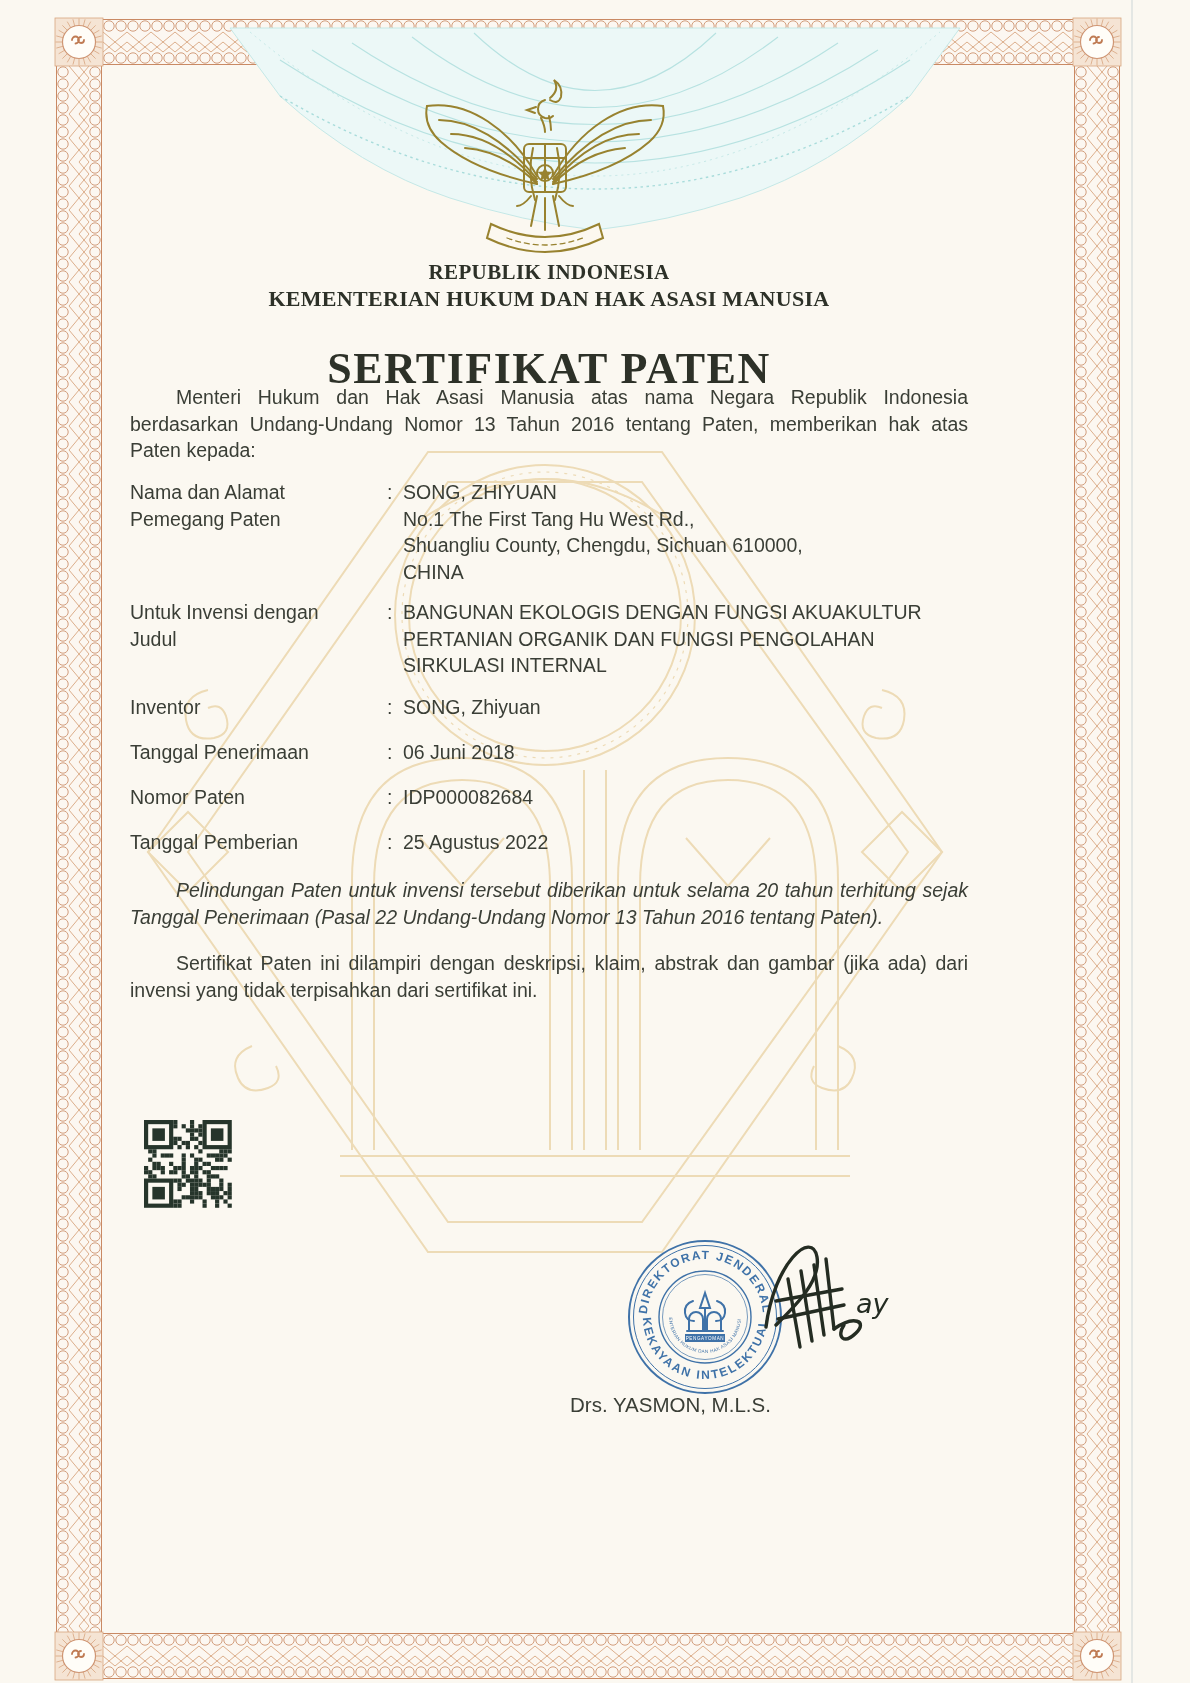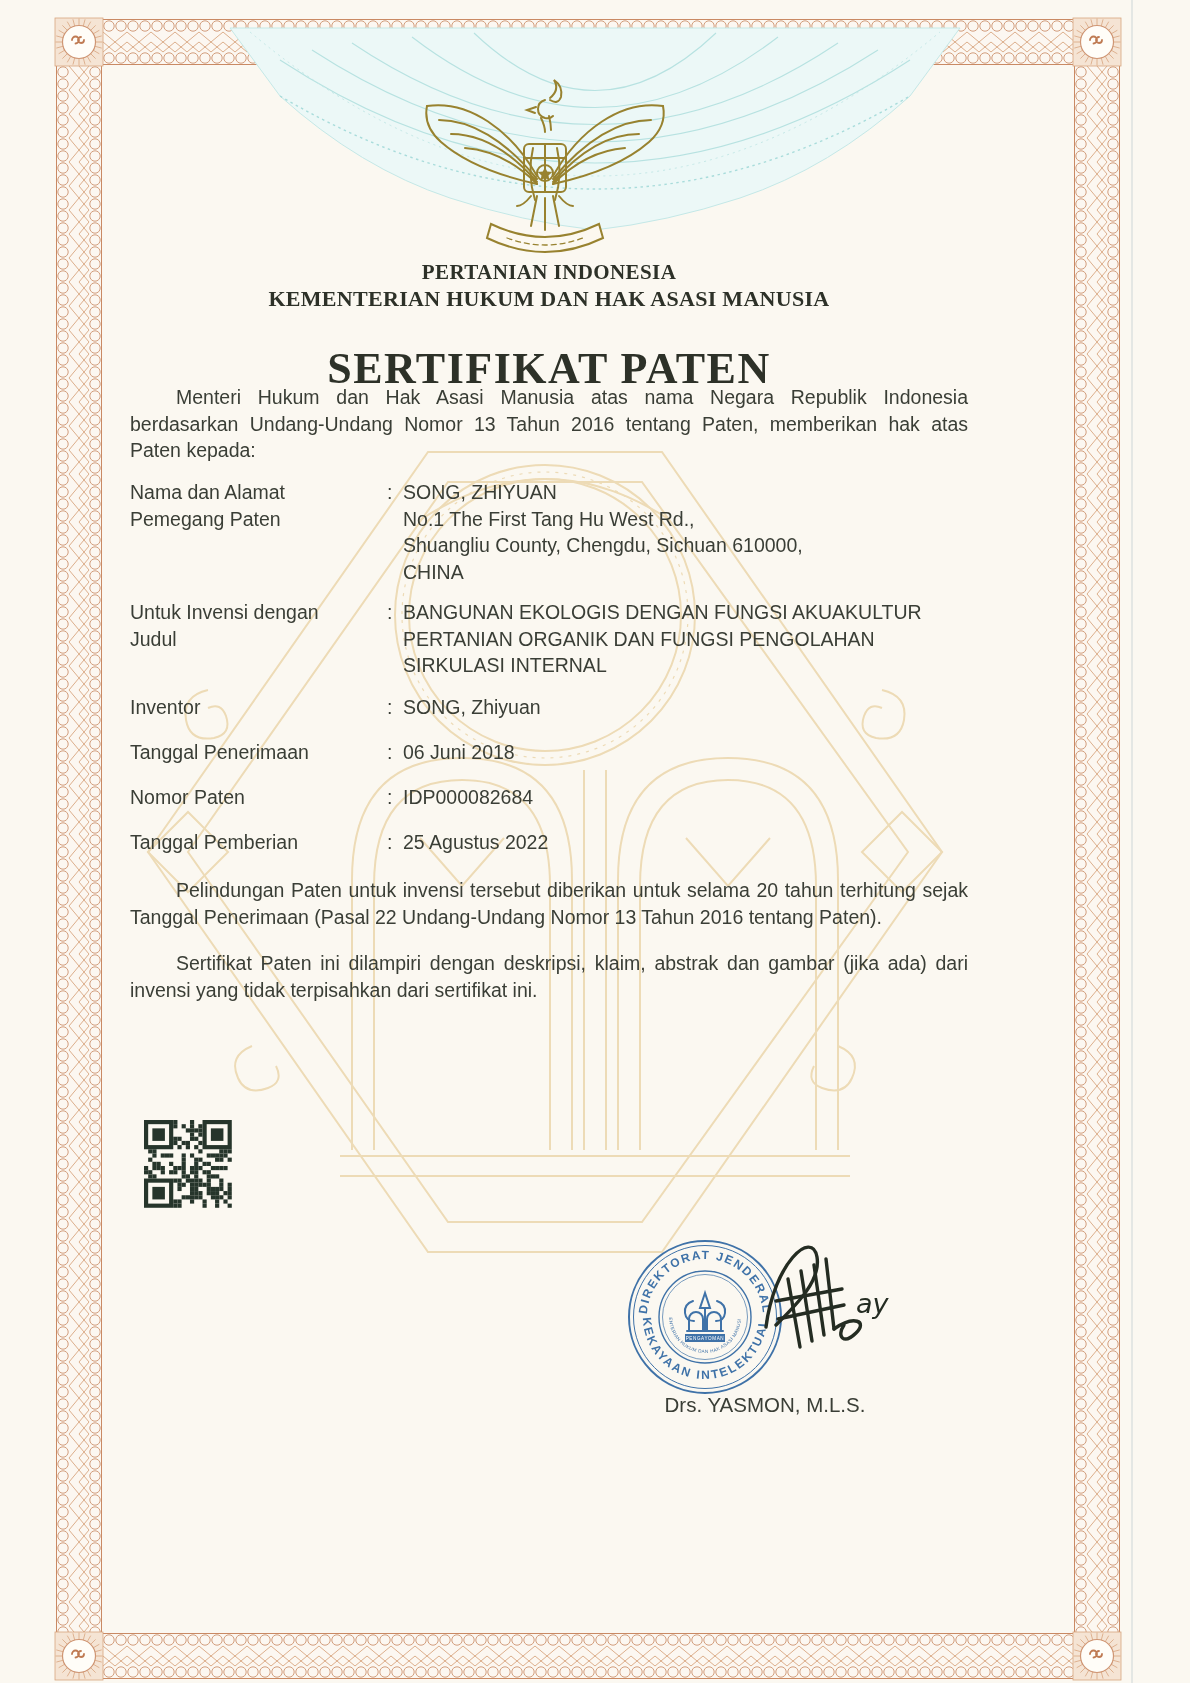--- a/index.html
+++ b/index.html
@@ -16,29 +16,29 @@
   
   .hdrblock{left:130px;width:838px;text-align:center;color:#2d3128;
             font-family:"Liberation Serif",serif;font-weight:bold;}
   .hdr1{top:260px;font-size:21px;letter-spacing:.4px;}
   .hdr2{top:286px;font-size:22px;letter-spacing:.3px;}
   .doctitle{top:343px;font-size:44px;letter-spacing:1.5px;}
   .para{left:130px;width:838px;font-size:19.5px;line-height:26.5px;}
   .jl{text-align:justify;text-align-last:justify;}
   .ind{text-indent:46px;}
   .p-intro{top:384px;}
-  .p-prot{top:877px;}
+  .p-prot{top:877px;font-style:italic;}
   .p-att{top:950px;}
   .frow{position:absolute;left:130px;display:flex;font-size:19.5px;line-height:26.5px;}
   .flabel{width:257px;}
   .fcolon{width:16px;}
   .fvalue{width:565px;}
   .r1{top:479px;}.r2{top:599px;}.r3{top:694px;}.r4{top:739px;}.r5{top:784px;justify-content:space-between;}.r6{top:829px;}
   .signoff{left:420px;top:1116px;width:630px;text-align:center;font-size:19.5px;line-height:26.2px;}
-  .nameblock{left:570px;top:1391px;width:390px;text-align:center;font-size:20.5px;line-height:27px;}
+  .nameblock{left:570px;top:1391px;width:390px;font-size:20.5px;line-height:27px;}
   .qr{left:142px;top:1118px;}
   .seal{left:622px;top:1234px;}
   .sig{left:738px;top:1205px;}
 </style>
 </head>
 <body>
 
 <div class="page">
 
   <svg class="abs frame" width="1190" height="1683">
@@ -168,21 +168,21 @@
       <path d="M129,80 H171 M150,66 V114"></path>
       <circle cx="150" cy="95" r="8"></circle>
       <path d="M136,118 q-8,10 -14,10 M164,118 q8,10 14,10"></path>
       <path d="M142,118 l-6,30 M150,120 l0,32 M158,118 l6,30"></path>
       <path d="M96,146 Q150,172 204,146 L208,160 Q150,188 92,160 Z" fill="#fcf8ef"></path>
       <path d="M112,160 Q150,174 188,160" stroke-width="1.3" stroke-dasharray="5,4"></path>
     </g>
     <path d="M150,89 l2.2,4.6 5,.5 -3.7,3.4 1,4.9 -4.5,-2.5 -4.5,2.5 1,-4.9 -3.7,-3.4 5,-.5 z" fill="#98822f"></path>
   </svg>
 
-  <div class="abs hdrblock hdr1">PERTANIAN INDONESIA</div>
+  <div class="abs hdrblock hdr1">REPUBLIK INDONESIA</div>
   <div class="abs hdrblock hdr2">KEMENTERIAN HUKUM DAN HAK ASASI MANUSIA</div>
   <div class="abs hdrblock doctitle">SERTIFIKAT PATEN</div>
 
   <div class="abs para p-intro">
     <div class="jl ind">Menteri Hukum dan Hak Asasi Manusia atas nama Negara Republik Indonesia</div>
     <div class="jl">berdasarkan Undang-Undang Nomor 13 Tahun 2016 tentang Paten, memberikan hak atas</div>
     <div>Paten  kepada:</div>
   </div>
 
   <div class="frow r1">

